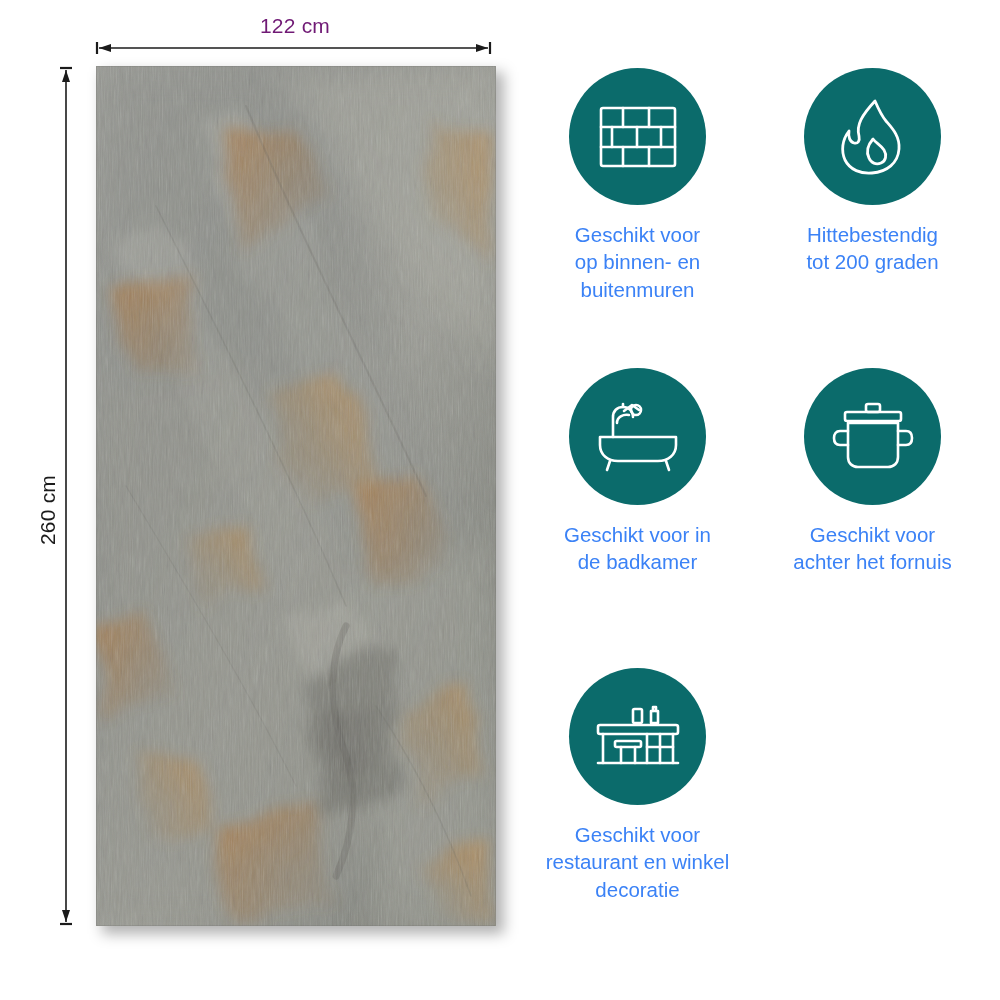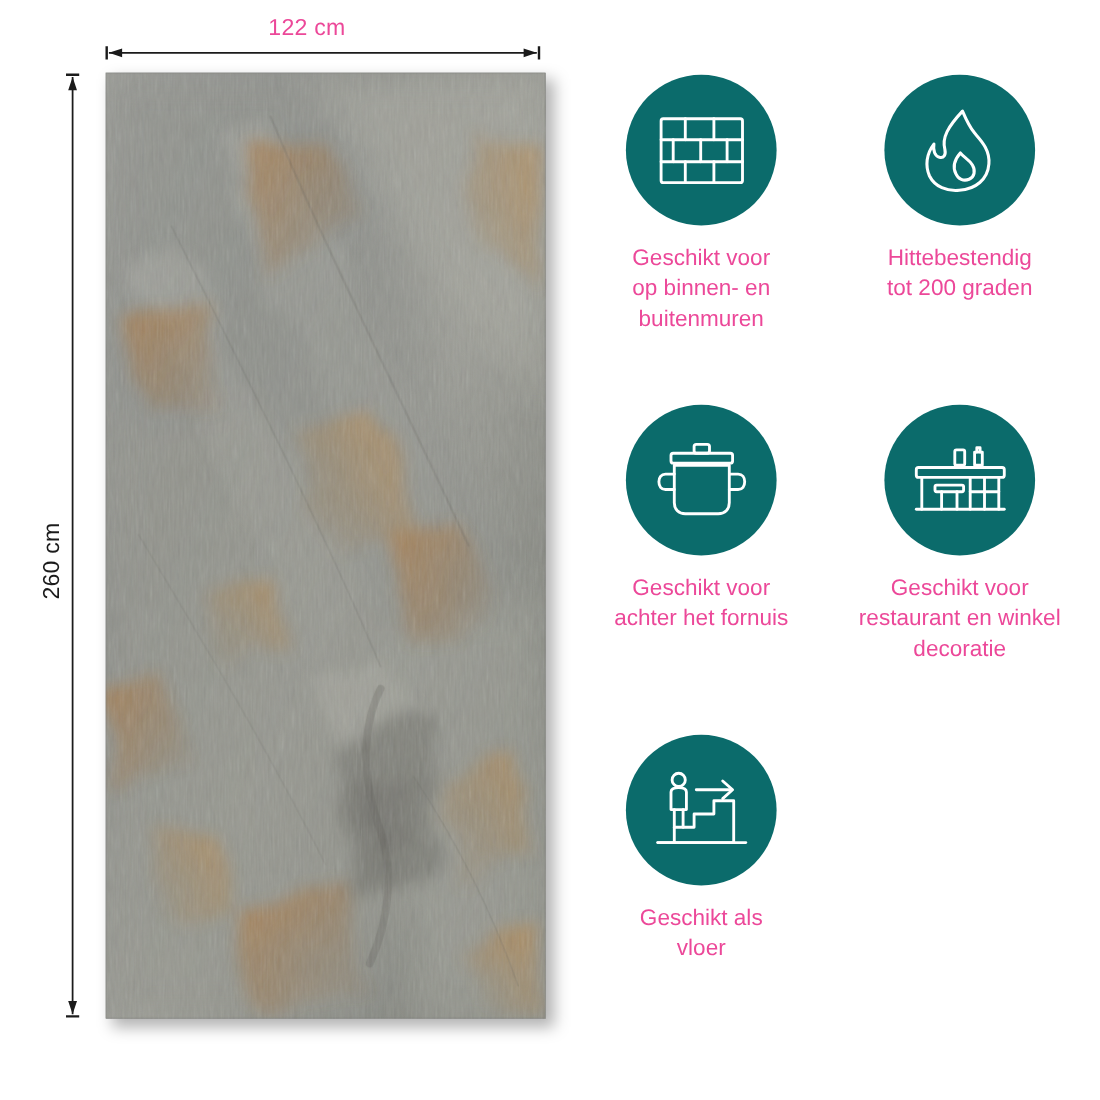--- a/index.html
+++ b/index.html
@@ -12,26 +12,26 @@
     height: 1000px;
     position: relative;
     font-family: "Liberation Sans", sans-serif;
     color: #1b1b1b;
     overflow: hidden;
   }
 
   
   .dim-top-label {
     position: absolute;
-    left: 184px;
+    left: 200px;
     top: 14px;
     width: 190px;
     text-align: center;
     font-size: 21px;
-    color: #ec4899;
+    color: #701a75;
     letter-spacing: .2px;
   }
   .dim-left-label {
     position: absolute;
     left: -22px;
     top: 498px;
     width: 140px;
     text-align: center;
     font-size: 21px;
     color: #1b1b1b;
@@ -114,21 +114,21 @@
     align-items: center;
     justify-content: center;
     flex: none;
   }
   .badge svg { display: block; }
   .feature-label {
     margin-top: 16px;
     text-align: center;
     font-size: 20.5px;
     line-height: 1.33;
-    color: #ec4899;
+    color: #3b82f6;
     max-width: 215px;
     white-space: pre-line;
   }
 </style>
 </head>
 <body>
 
 <div class="dim-top-label">122 cm</div>
 
 <div class="arrow-h">
@@ -271,20 +271,36 @@
     <div class="badge">
       <svg width="66" height="78" viewBox="0 0 66 78" fill="none" stroke="#ffffff" stroke-width="2.8" stroke-linejoin="round" stroke-linecap="round">
         <path d="M35 3 C22 17 16 27 19 38 C20 43 18 46 14 45 C10 44 8 39 9 33 C2 42 1 53 5 62 C10 72 21 76 32 75 C47 74 58 65 59 51 C60 38 52 30 46 23 C41 17 38 10 35 3 Z"></path>
         <path d="M33 41 C27 48 26 54 29 60 C31 65 36 67 41 65 C46 63 47 57 44 52 C41 47 36 45 33 41 Z"></path>
       </svg>
     </div>
     <div class="feature-label">Hittebestendig
 tot 200 graden</div>
   </div>
 
+  <div class="feature">
+    <div class="badge">
+      <svg width="84" height="72" viewBox="0 0 84 72" fill="none" stroke="#ffffff" stroke-width="2.6" stroke-linejoin="round" stroke-linecap="round">
+        <path d="M4 36 H80 V44 C80 54 72 60 62 60 H22 C12 60 4 54 4 44 Z"></path>
+        <line x1="14" y1="60" x2="11" y2="69"></line>
+        <line x1="70" y1="60" x2="73" y2="69"></line>
+        <path d="M17 36 V16 C17 10 21 6 27 6 C33 6 37 10 37 16"></path>
+        <path d="M27 6 V3"></path>
+        <path d="M21 22 C21 16 27 13 33 14"></path>
+        <path d="M28 10 L36 4 L43 9"></path>
+        <circle cx="40" cy="9" r="5"></circle>
+      </svg>
+    </div>
+    <div class="feature-label">Geschikt voor in
+de badkamer</div>
+  </div>
 
   <div class="feature">
     <div class="badge">
       <svg width="84" height="72" viewBox="0 0 84 72" fill="none" stroke="#ffffff" stroke-width="2.6" stroke-linejoin="round" stroke-linecap="round">
         <rect x="35" y="3" width="14" height="8" rx="2"></rect>
         <rect x="14" y="11" width="56" height="9" rx="2"></rect>
         <path d="M17 22 H67 V56 C67 62 63 66 57 66 H27 C21 66 17 62 17 56 Z"></path>
         <path d="M17 30 H9 C5 30 3 33 3 37 C3 41 5 44 9 44 H17"></path>
         <path d="M67 30 H75 C79 30 81 33 81 37 C81 41 79 44 75 44 H67"></path>
       </svg>
@@ -309,30 +325,14 @@
         <path d="M52 33 V62"></path>
         <path d="M65 33 V62"></path>
         <path d="M52 46 H78"></path>
       </svg>
     </div>
     <div class="feature-label">Geschikt voor
 restaurant en winkel
 decoratie</div>
   </div>
 
-  <div class="feature">
-    <div class="badge">
-      <svg width="86" height="74" viewBox="0 0 86 74" fill="none" stroke="#ffffff" stroke-width="2.6" stroke-linejoin="round" stroke-linecap="round">
-        <circle cx="22" cy="9" r="6"></circle>
-        <path d="M15 20 C15 17 18 16 22 16 C26 16 29 17 29 20 V36 H15 Z"></path>
-        <path d="M18 36 V52"></path>
-        <path d="M26 36 V52"></path>
-        <path d="M38 18 H70"></path>
-        <path d="M62 10 L71 18 L62 26"></path>
-        <path d="M3 66 H18 V52 H36 V40 H54 V28 H72 V66 Z"></path>
-        <path d="M3 66 H83"></path>
-      </svg>
-    </div>
-    <div class="feature-label">Geschikt als
-vloer</div>
-  </div>
 
 </div>
 
 </body></html>

